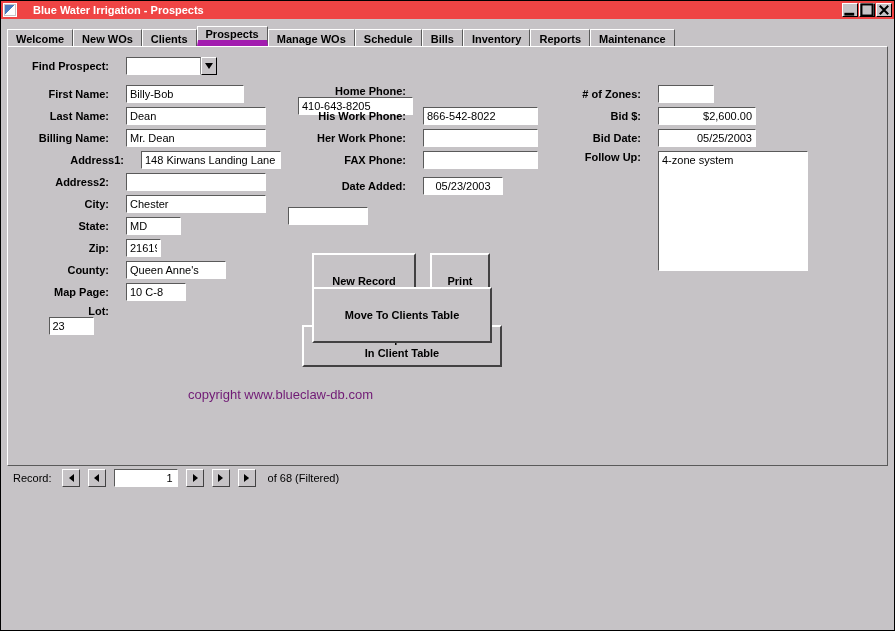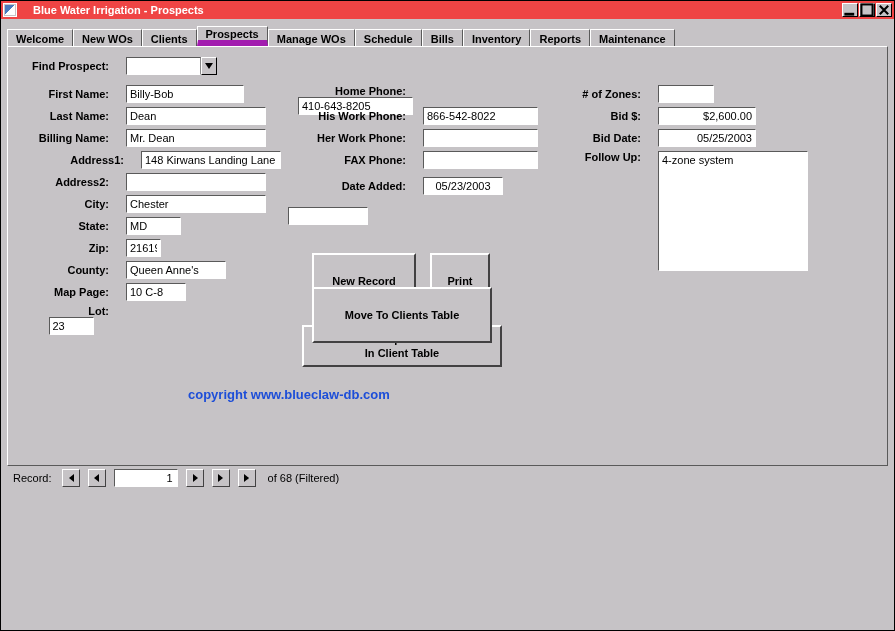--- a/index.html
+++ b/index.html
@@ -147,22 +147,22 @@
   }
   .followup{
     background:#fff;
     border-top:1px solid #5a5a5a;border-left:1px solid #5a5a5a;
     border-right:1px solid #fff;border-bottom:1px solid #fff;
     padding:2px 3px;
     font:inherit;
     resize:none;
   }
   .copyright{
-    color:#1d4ed8;
-    font-weight:bold;
+    color:#701a75;
+    font-weight:normal;
     font-size:13px;
     position:absolute;
   }
   
   .recnav{
     position:absolute;
     display:flex;align-items:center;gap:8px;
   }
   .recnav .lblplain{ font-weight:normal; margin-right:2px;}
   .navbtn{

